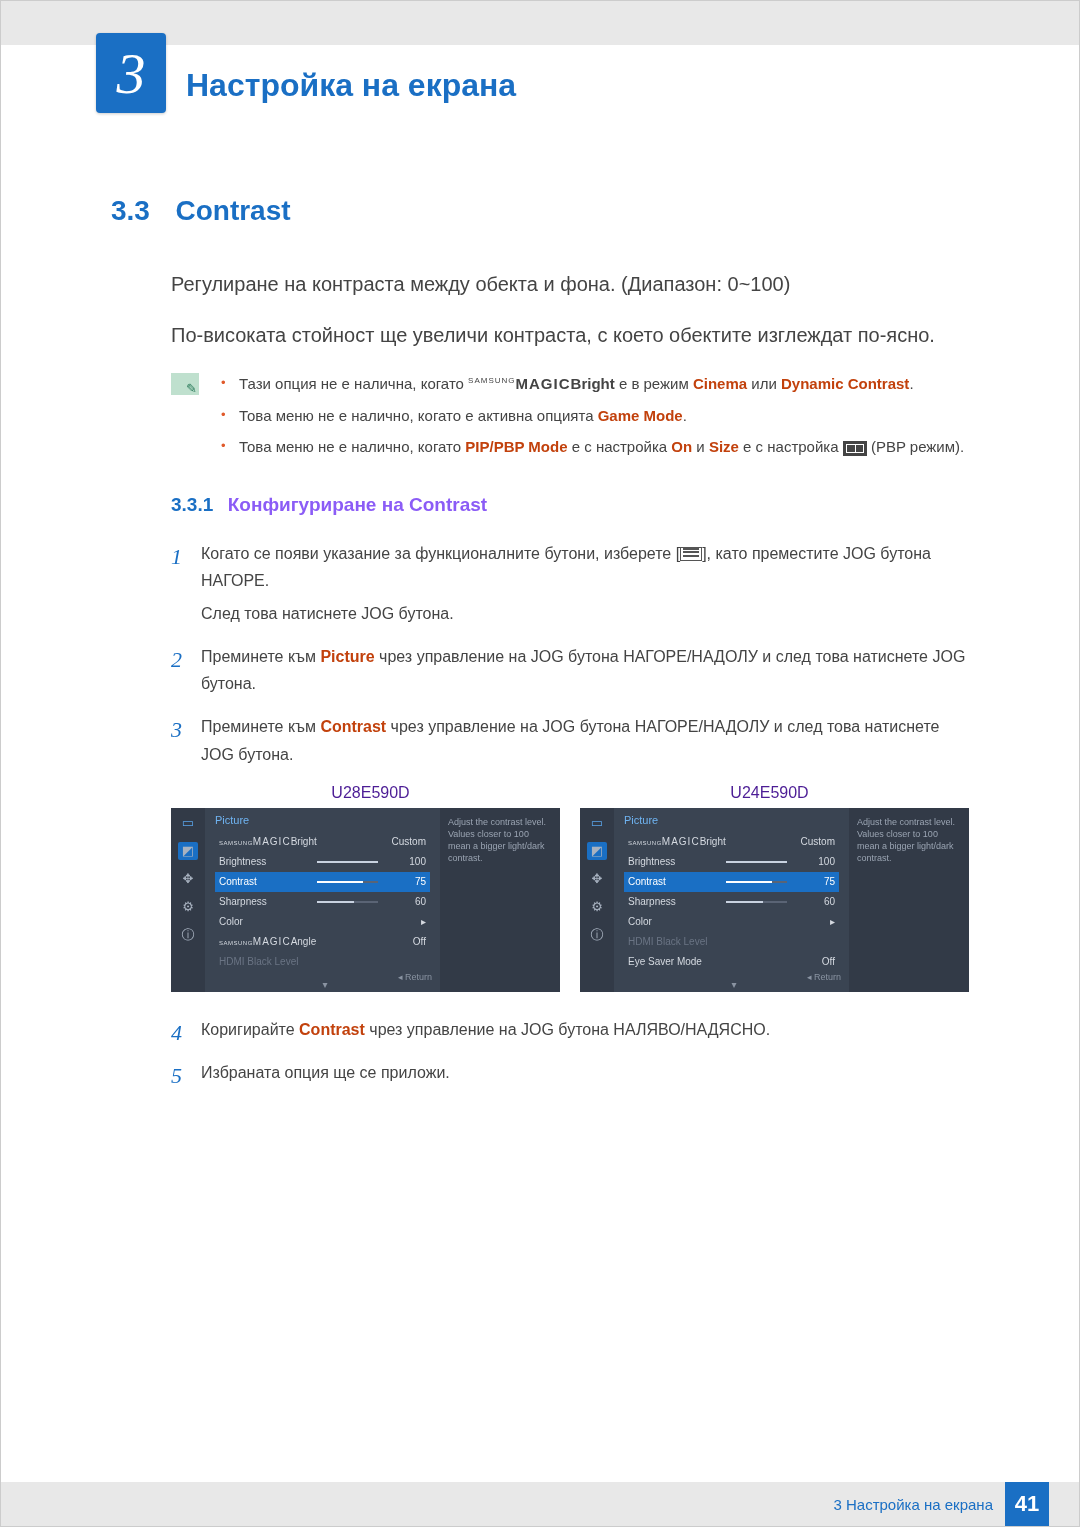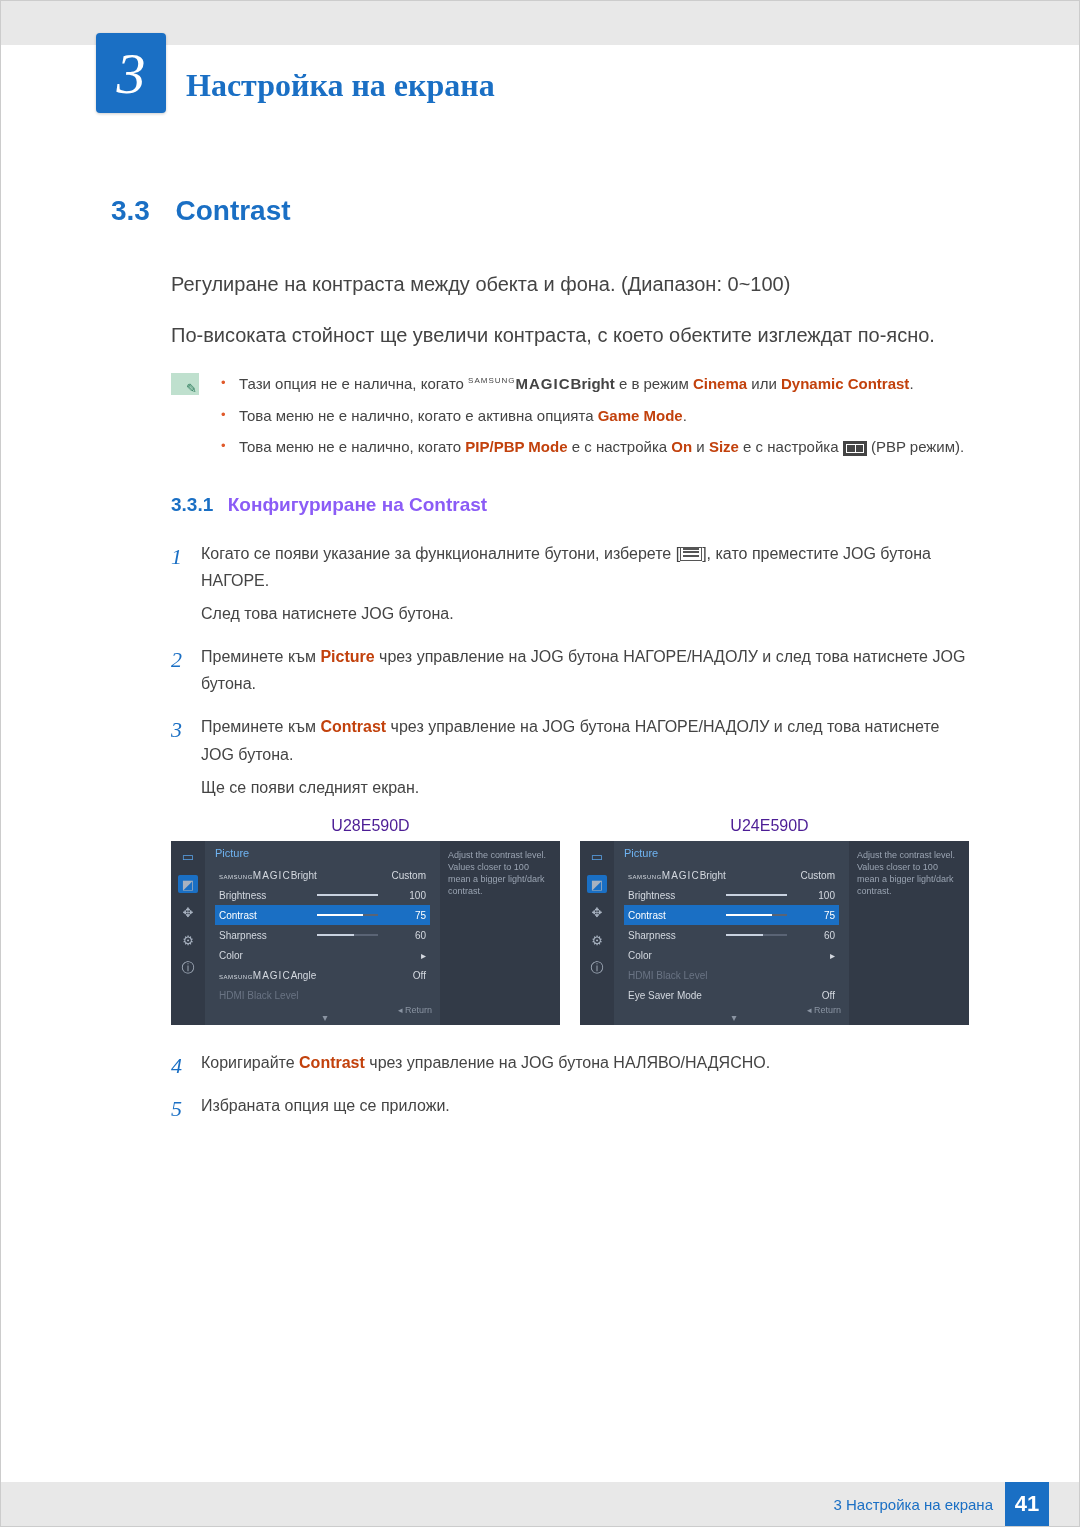--- a/index.html
+++ b/index.html
@@ -42,21 +42,20 @@
     font-family: Georgia, serif;
     font-style: italic;
     margin-right: 20px;
     margin-top: -24px;
     box-shadow: 0 1px 3px rgba(0,0,0,0.2);
   }
   .chapter-title {
     font-size: 32px;
     color: #1a6fc4;
     font-weight: bold;
-    font-family: Liberation Serif, serif;
   }
   .content {
     padding: 70px 110px 0 110px;
   }
   .section-num {
     display: inline-block;
     width: 60px;
     font-size: 28px;
     font-weight: bold;
     color: #1a6fc4;
@@ -361,21 +360,20 @@
         <span>Когато се появи указание за функционалните бутони, изберете [</span><span class="menu-icon"></span><span>], като преместите JOG бутона НАГОРЕ.</span>
         <div class="step-sub">След това натиснете JOG бутона.</div>
       </li>
       <li>
         <span class="step-num">2</span>
         <span>Преминете към </span><span class="orange">Picture</span><span> чрез управление на JOG бутона НАГОРЕ/НАДОЛУ и след това натиснете JOG бутона.</span>
       </li>
       <li>
         <span class="step-num">3</span>
         <span>Преминете към </span><span class="orange">Contrast</span><span> чрез управление на JOG бутона НАГОРЕ/НАДОЛУ и след това натиснете JOG бутона.</span>
-        <div class="step-sub">Ще се появи следният екран.</div>
       </li>
     </ol>
 
     <div class="models-row">
       <div class="model-label">U28E590D</div>
       <div class="model-label">U24E590D</div>
     </div>
 
     <div class="osds-row">
       <div class="osd">

